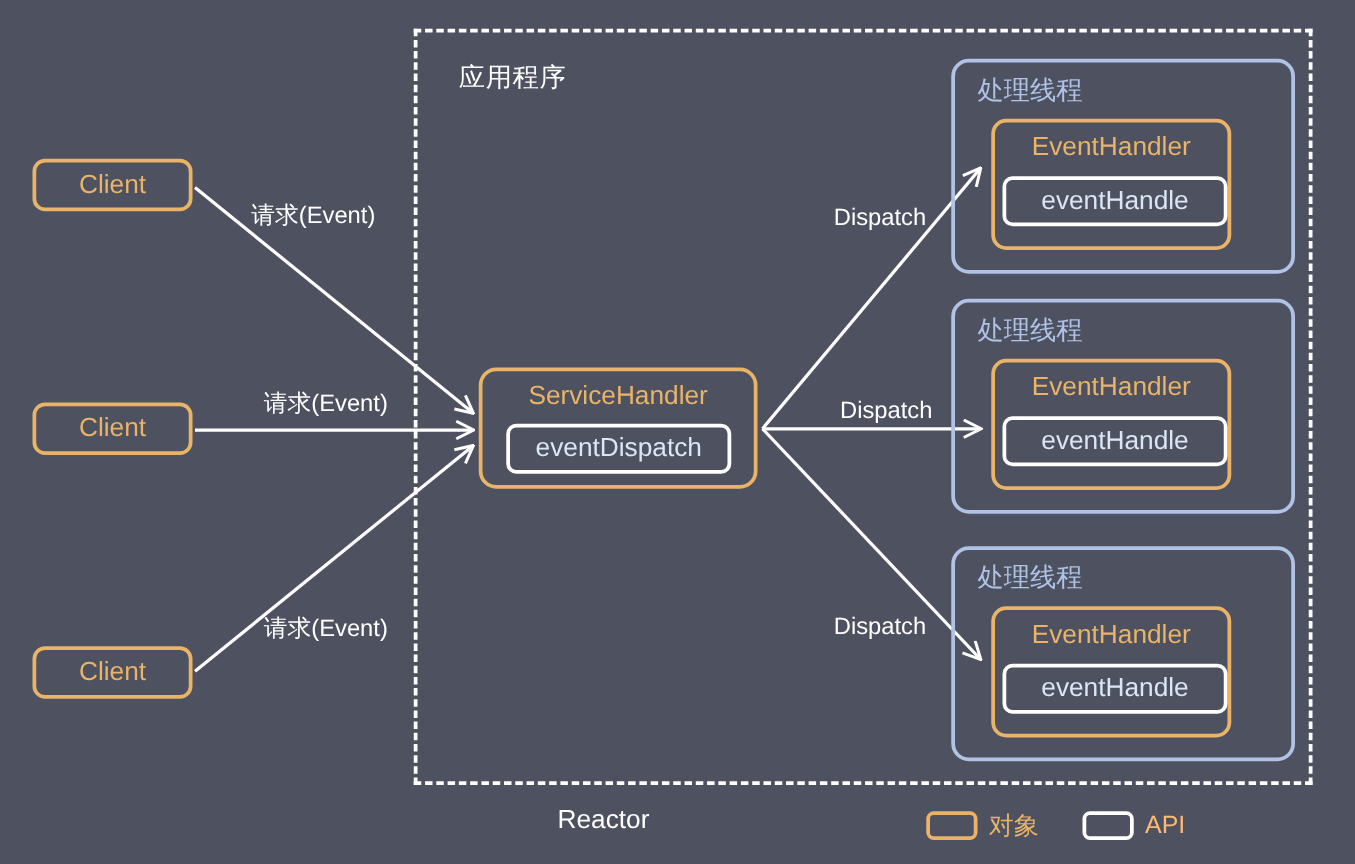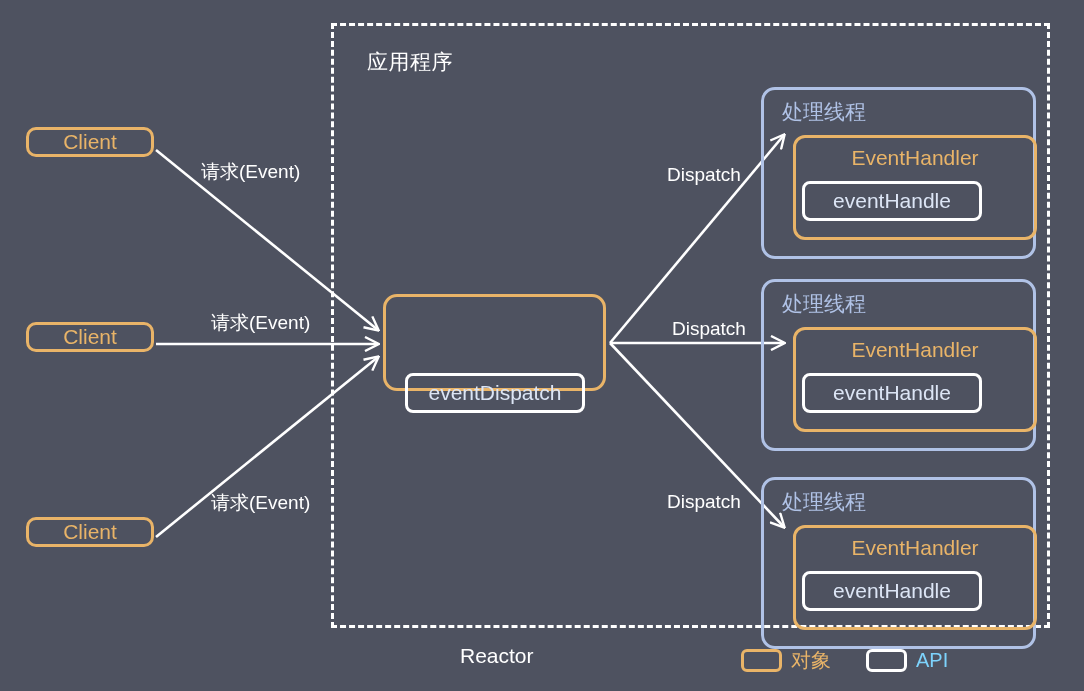--- a/index.html
+++ b/index.html
@@ -42,30 +42,30 @@
   .app-label {
     position: absolute;
     left: 367px;
     top: 48px;
     font-size: 21px;
     color: #ffffff;
     letter-spacing: 0.5px;
   }
   .reactor-label {
     position: absolute;
-    left: 460px;
+    left: 446px;
     top: 644px;
     font-size: 21px;
     color: #ffffff;
   }
   
   .client-box {
     position: absolute;
     width: 128px;
-    height: 30px;
+    height: 42px;
     border: 3px solid #e9b468;
     border-radius: 10px;
     box-sizing: border-box;
     display: flex;
     align-items: center;
     justify-content: center;
     color: #e9b468;
     font-size: 21px;
     background: transparent;
   }
@@ -100,48 +100,46 @@
     width: 180px;
     height: 40px;
     border: 3px solid #ffffff;
     border-radius: 8px;
     box-sizing: border-box;
     display: flex;
     align-items: center;
     justify-content: center;
     color: #dce5f5;
     font-size: 21px;
-    margin-top: 34px;
   }
   
   .thread-box {
     position: absolute;
     left: 761px;
     width: 275px;
     height: 172px;
     border: 3px solid #b0c2e6;
     border-radius: 14px;
     box-sizing: border-box;
-    margin-top: 40px;
   }
   .thread-1 { top: 47px; }
   .thread-2 { top: 239px; }
   .thread-3 { top: 437px; }
   .thread-label {
     position: absolute;
     left: 18px;
     top: 8px;
     color: #b0c2e6;
     font-size: 21px;
   }
   .handler-box {
     position: absolute;
     left: 29px;
     top: 45px;
-    width: 244px;
+    width: 192px;
     height: 105px;
     border: 3px solid #e9b468;
     border-radius: 12px;
     box-sizing: border-box;
   }
   .handler-title {
     position: absolute;
     left: 0; right: 0;
     top: 8px;
     text-align: center;
@@ -197,21 +195,21 @@
     border-radius: 6px;
     box-sizing: border-box;
   }
   .swatch-object { border: 3px solid #e9b468; }
   .swatch-api { border: 3px solid #ffffff; }
   .legend-text-object {
     color: #e9b468;
     font-size: 20px;
   }
   .legend-text-api {
-    color: #7dd3fc;
+    color: #fdba74;
     font-size: 20px;
   }
   .legend-gap { width: 13px; }
 </style>
 </head>
 <body>
 
 <div id="canvas">
 
   <svg class="svg-layer" viewBox="0 0 1084 691">
@@ -245,20 +243,21 @@
     <span>Client</span>
   </div>
   <div class="client-box client-2">
     <span>Client</span>
   </div>
   <div class="client-box client-3">
     <span>Client</span>
   </div>
 
   <div class="service-handler">
+    <div class="sh-title">ServiceHandler</div>
     <div class="sh-api">
       <span>eventDispatch</span>
     </div>
   </div>
 
   <div class="thread-box thread-1">
     <div class="thread-label">处理线程</div>
     <div class="handler-box">
       <div class="handler-title">EventHandler</div>
       <div class="handler-api">

